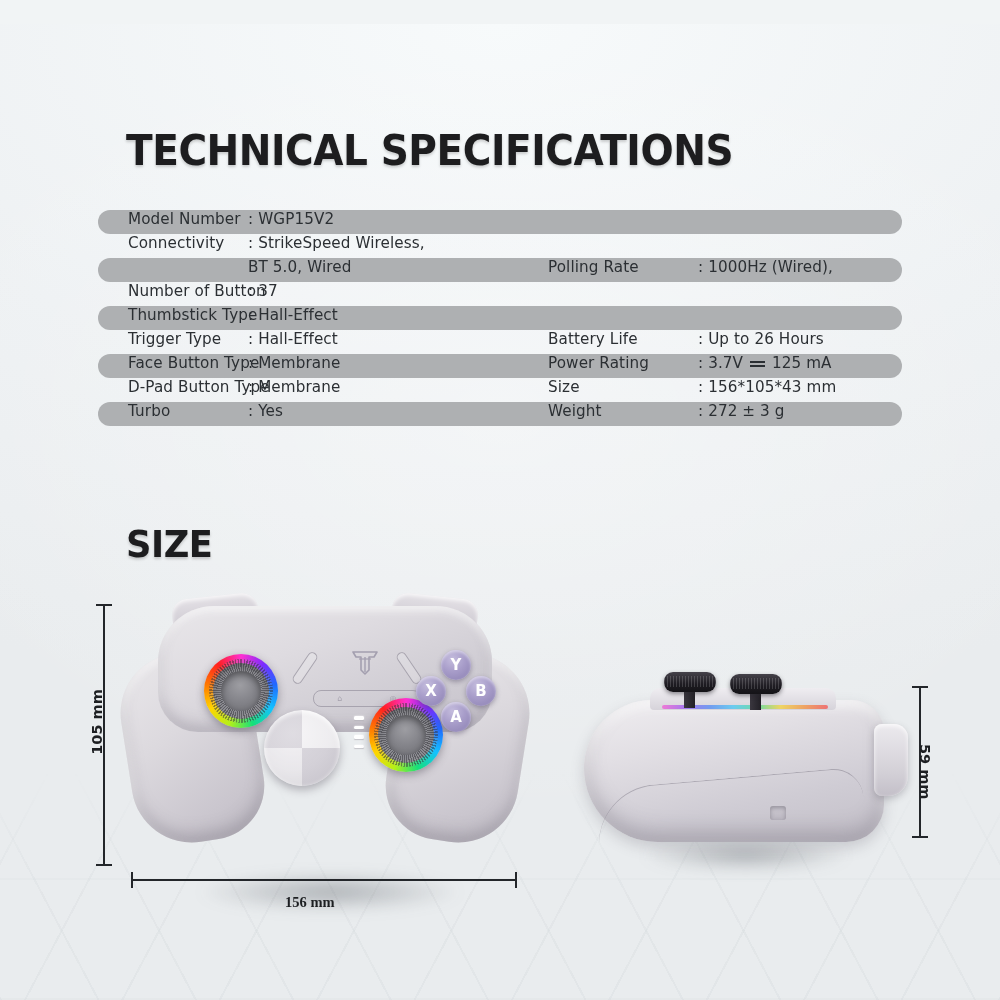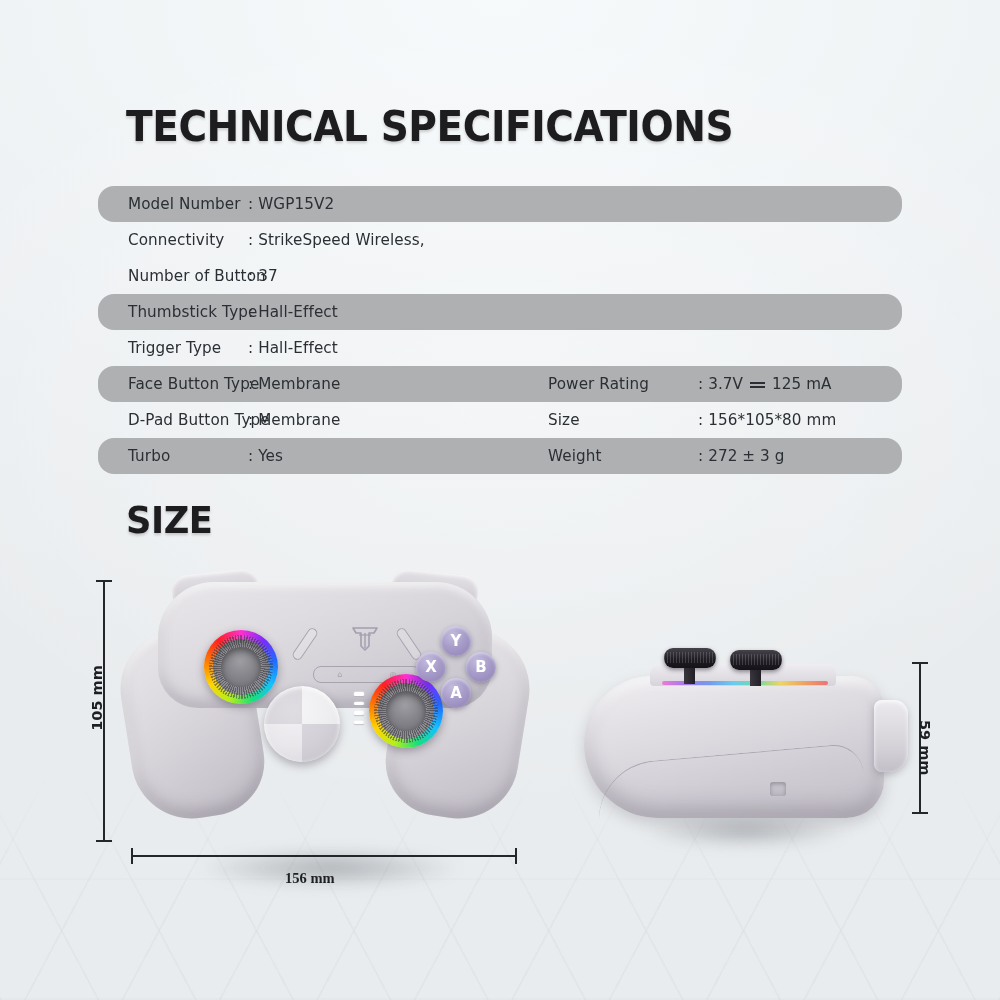--- a/index.html
+++ b/index.html
@@ -2,21 +2,21 @@
 <html><head>
 <meta charset="utf-8">
 <style>
   html,body{margin:0;padding:0;}
   body{
     width:1000px;height:1000px;overflow:hidden;position:relative;
     font-family:"DejaVu Sans","Liberation Sans",sans-serif;
     background:#f1f4f5;
   }
   #page{position:absolute;inset:0;background:
-      radial-gradient(120% 70% at 50% 0%,#f7fafb 0%,#eef1f3 55%,#e9ecee 100%);
+      radial-gradient(120% 70% at 50% 0%,#f7fafb 0%,#eef1f3 55%,#e9ecee 100%); margin-top: 24px;
   }
   
   .tex{position:absolute;left:0;right:0;bottom:0;height:230px;opacity:.55;
     background-image:
       repeating-linear-gradient(62deg, rgba(160,170,176,.17) 0 2px, rgba(0,0,0,0) 2px 86px),
       repeating-linear-gradient(-62deg, rgba(160,170,176,.17) 0 2px, rgba(0,0,0,0) 2px 86px),
       repeating-linear-gradient(0deg, rgba(160,170,176,.10) 0 2px, rgba(0,0,0,0) 2px 120px);
     -webkit-mask-image:linear-gradient(to bottom,rgba(0,0,0,0) 0%,rgba(0,0,0,.85) 45%,rgba(0,0,0,1) 100%);
             mask-image:linear-gradient(to bottom,rgba(0,0,0,0) 0%,rgba(0,0,0,.85) 45%,rgba(0,0,0,1) 100%);
   }
@@ -27,21 +27,21 @@
     position:absolute;margin:0;font-weight:800;color:#1d1d1f;
     font-family:"DejaVu Sans","Liberation Sans",sans-serif;
     letter-spacing:-0.5px;transform:scaleX(.93);transform-origin:left center;
     text-shadow:0 2px 3px rgba(0,0,0,.18);
   }
   #title-spec{left:126px;top:102px;font-size:42px;}
   #title-size{left:126px;top:498px;font-size:38px;}
 
   
   #spec-table{position:absolute;left:98px;top:186px;width:804px;}
-  .row{position:relative;height:36px;display:flex;align-items:center;}
+  .row{position:relative;height:24px;display:flex;align-items:flex-start;}
   .row.band{background:#aeb0b2;border-radius:16px;}
   .cell{display:flex;align-items:center;height:100%;}
   .c-lbl{width:150px;padding-left:30px;box-sizing:border-box;}
   .c-val{flex:1;}
   .colL{width:440px;display:flex;}
   .colR{flex:1;display:flex;}
   .colR .c-lbl{width:160px;padding-left:10px;}
   .t{font-size:15.2px;color:#2b2f33;letter-spacing:.1px;white-space:nowrap;
      font-family:"DejaVu Sans","Liberation Sans",sans-serif;}
   .dcsym{display:inline-block;position:relative;width:15px;height:10px;vertical-align:middle;margin:0 2px;}
@@ -175,20 +175,38 @@
       <div class="row">
         <div class="colL">
           <div class="cell c-lbl">
             <span class="t">Connectivity</span>
           </div>
           <div class="cell c-val">
             <span class="t">: StrikeSpeed Wireless,</span>
           </div>
         </div>
       </div>
+      <div class="row band">
+        <div class="colL">
+          <div class="cell c-lbl">
+            <span class="t"></span>
+          </div>
+          <div class="cell c-val">
+            <span class="t">BT 5.0, Wired</span>
+          </div>
+        </div>
+        <div class="colR">
+          <div class="cell c-lbl">
+            <span class="t">Polling Rate</span>
+          </div>
+          <div class="cell c-val">
+            <span class="t">: 1000Hz (Wired),</span>
+          </div>
+        </div>
+      </div>
       <div class="row">
         <div class="colL">
           <div class="cell c-lbl">
             <span class="t">Number of  Button</span>
           </div>
           <div class="cell c-val">
             <span class="t">: 37</span>
           </div>
         </div>
       </div>
@@ -204,20 +222,28 @@
       </div>
       <div class="row">
         <div class="colL">
           <div class="cell c-lbl">
             <span class="t">Trigger Type</span>
           </div>
           <div class="cell c-val">
             <span class="t">: Hall-Effect</span>
           </div>
         </div>
+        <div class="colR">
+          <div class="cell c-lbl">
+            <span class="t">Battery Life</span>
+          </div>
+          <div class="cell c-val">
+            <span class="t">: Up to 26 Hours</span>
+          </div>
+        </div>
       </div>
       <div class="row band">
         <div class="colL">
           <div class="cell c-lbl">
             <span class="t">Face Button Type</span>
           </div>
           <div class="cell c-val">
             <span class="t">: Membrane</span>
           </div>
         </div>
@@ -237,21 +263,21 @@
           </div>
           <div class="cell c-val">
             <span class="t">: Membrane</span>
           </div>
         </div>
         <div class="colR">
           <div class="cell c-lbl">
             <span class="t">Size</span>
           </div>
           <div class="cell c-val">
-            <span class="t">: 156*105*80 mm</span>
+            <span class="t">: 156*105*43 mm</span>
           </div>
         </div>
       </div>
       <div class="row band">
         <div class="colL">
           <div class="cell c-lbl">
             <span class="t">Turbo</span>
           </div>
           <div class="cell c-val">
             <span class="t">: Yes</span>

